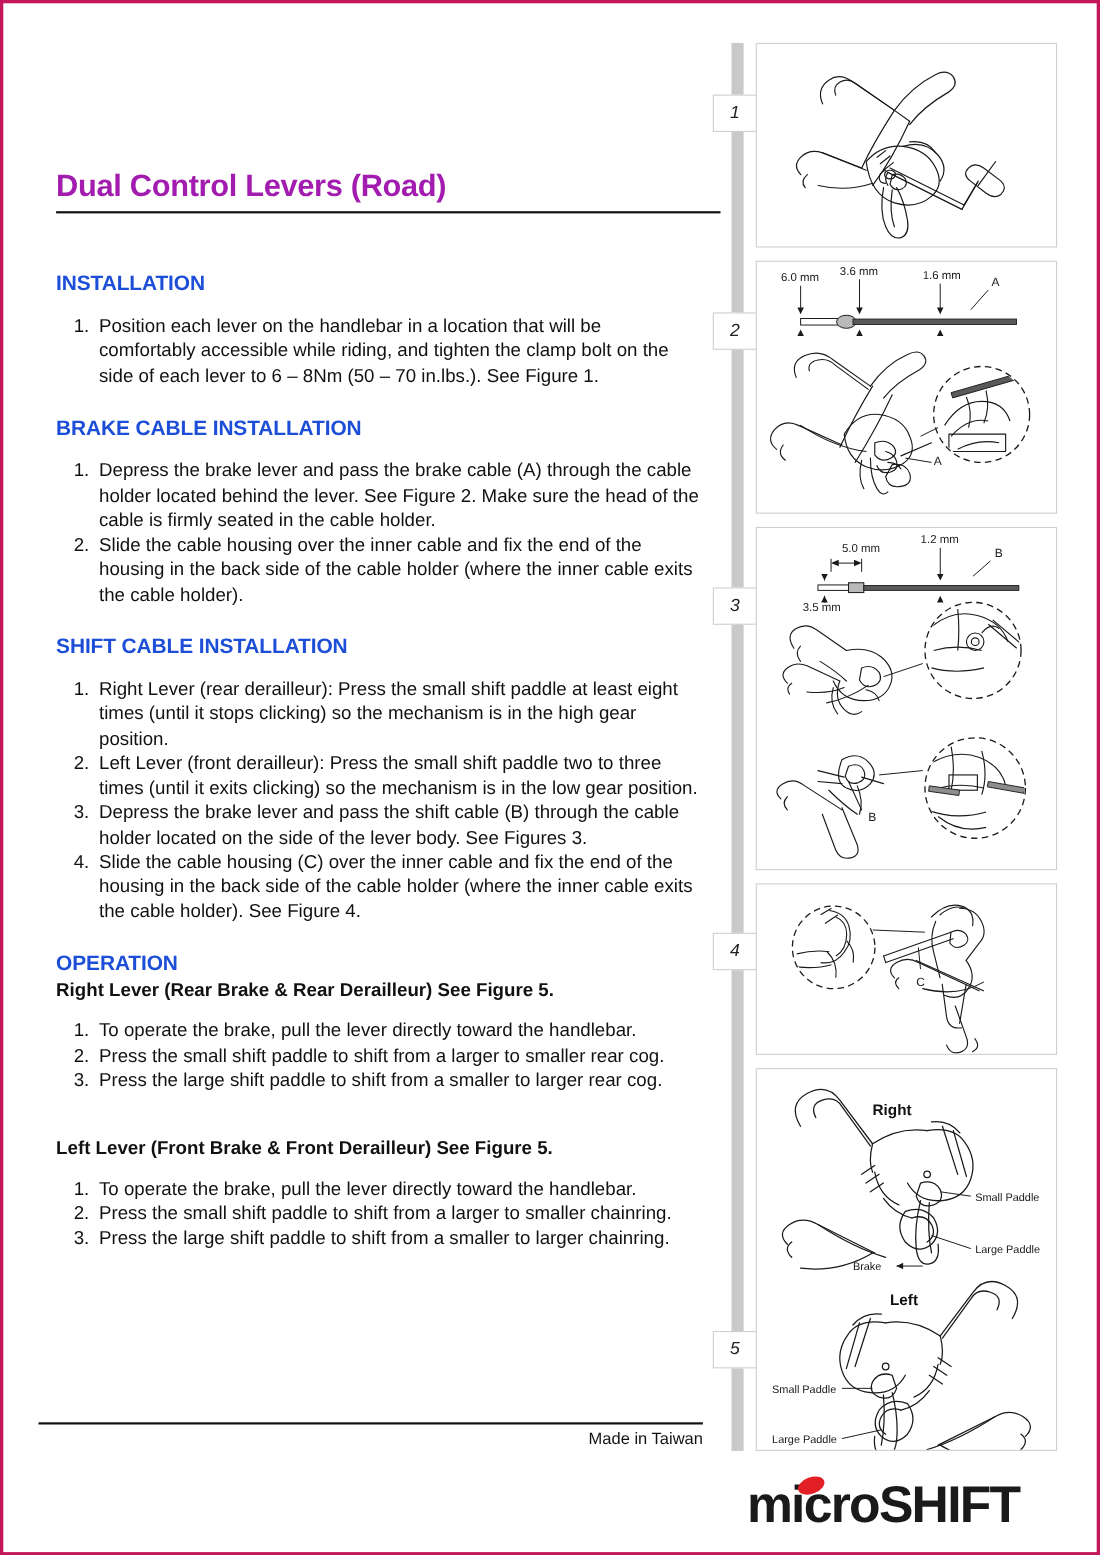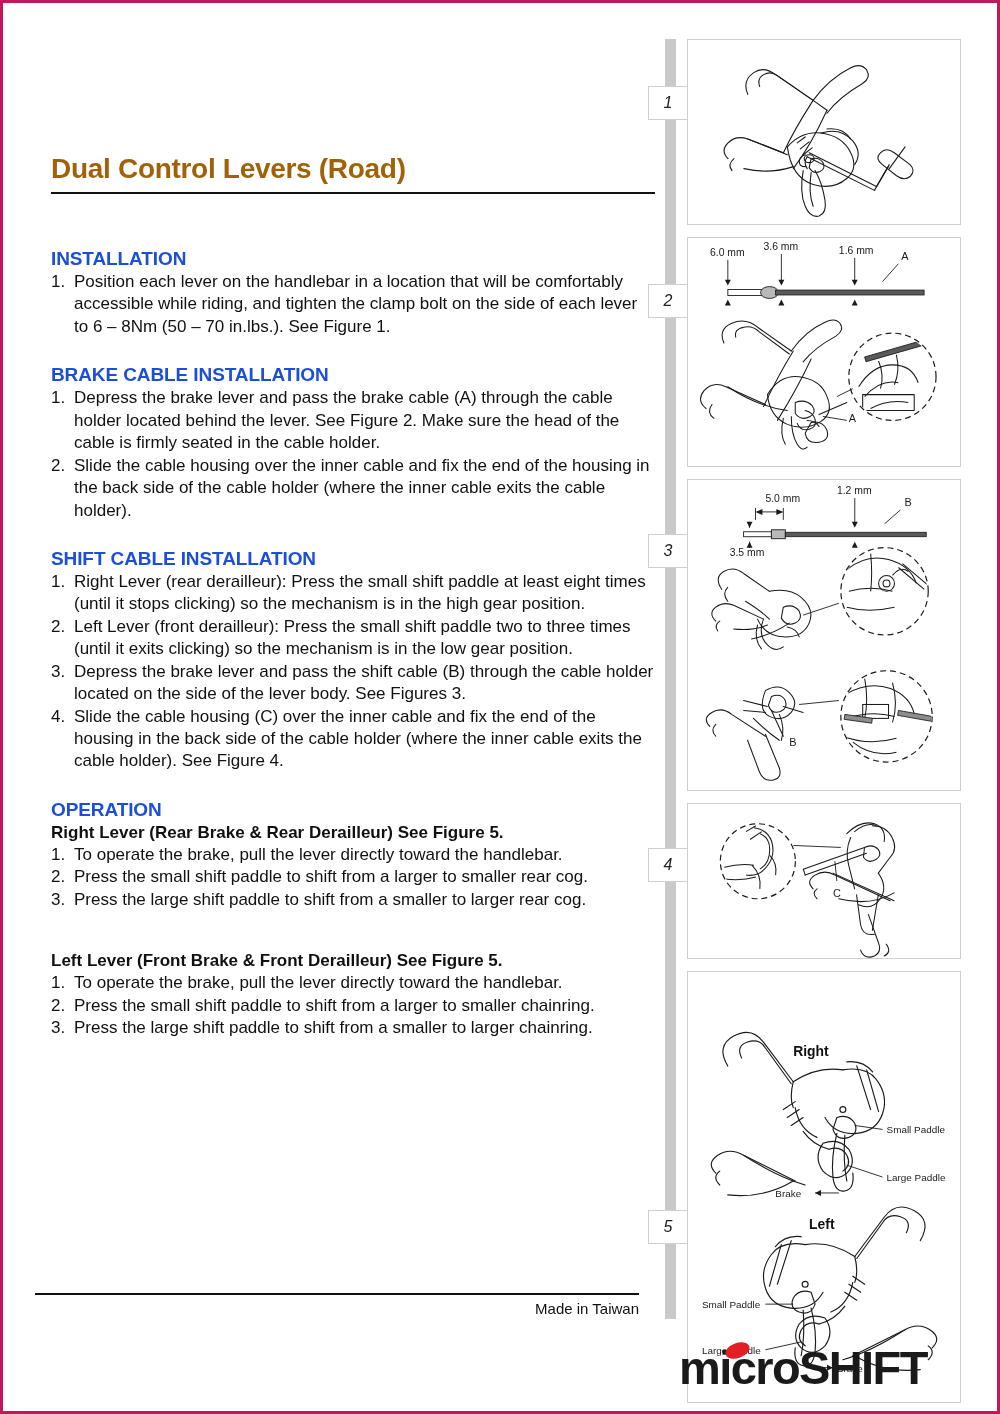--- a/index.html
+++ b/index.html
@@ -20,40 +20,40 @@
   
   .text-col{
     position:absolute;
     left:48px; top:150px;
     width:604px;
   }
   .doc-title{
     font-size:28px;
     font-weight:bold;
     letter-spacing:-0.3px;
-    color:#a16207;
+    color:#a21caf;
     margin:0 0 4px 0;
     display:inline-block;
   }
   .title-rule{
     width:604px;height:2px;background:#111;margin-top:3px;
   }
   .section{margin-top:0;}
   .sec-head{
     font-size:19px;font-weight:bold;color:#1d4ed8;
     margin:26px 0 1px 0;letter-spacing:-0.1px;
   }
   .sec-head.first{margin-top:54px;}
   .sub-head{
     font-size:17px;font-weight:bold;color:#111;
     margin:2px 0 1px 0;
   }
   .sub-head.spaced{margin-top:40px;}
   ol.steps{
-    list-style:none;margin:0;padding:0;
+    list-style:none;margin:16px;padding:0;
   }
   ol.steps li{
     font-size:17px;line-height:1.32;color:#111;
     padding-left:23px;text-indent:-23px;
     margin:0 0 0 0;
   }
   .num{display:inline-block;width:23px;text-indent:0;}
   
   .footer{
     position:absolute;left:32px;top:1290px;width:604px;
@@ -453,21 +453,21 @@
           <path d="M178 44 q8 -4 14 2 q4 6 -2 10 q-8 5 -13 -2 z"></path>
         </g>
         <g fill="none" stroke="#1a1a1a" stroke-width="0.9">
           <path d="M148 58 L150 78"></path>
         </g>
         <text x="146" y="94" font-family="Liberation Sans, sans-serif" font-size="11" fill="#1a1a1a">C</text>
       </svg>
       <div class="badge" style="top:44px;">4</div>
     </div>
 
-    <div class="panel" style="top:932px;height:432px;">
+    <div class="panel" style="top:932px;height:348px;">
       <svg viewBox="0 0 274 348">
 
         <text x="106" y="42" font-family="Liberation Sans, sans-serif" font-size="14" font-weight="bold" fill="#111">Right</text>
         <g fill="none" stroke="#1a1a1a" stroke-width="1.15" stroke-linejoin="round" stroke-linecap="round">
 
           <path d="M40 52 q-12 -20 6 -30 q18 -10 30 6 l30 40"></path>
           <path d="M54 44 q-6 -12 6 -16 q12 -4 18 6 l26 36"></path>
           <path d="M106 68 q24 -16 50 -12"></path>
 
           <path d="M106 68 q-4 16 0 26"></path>

